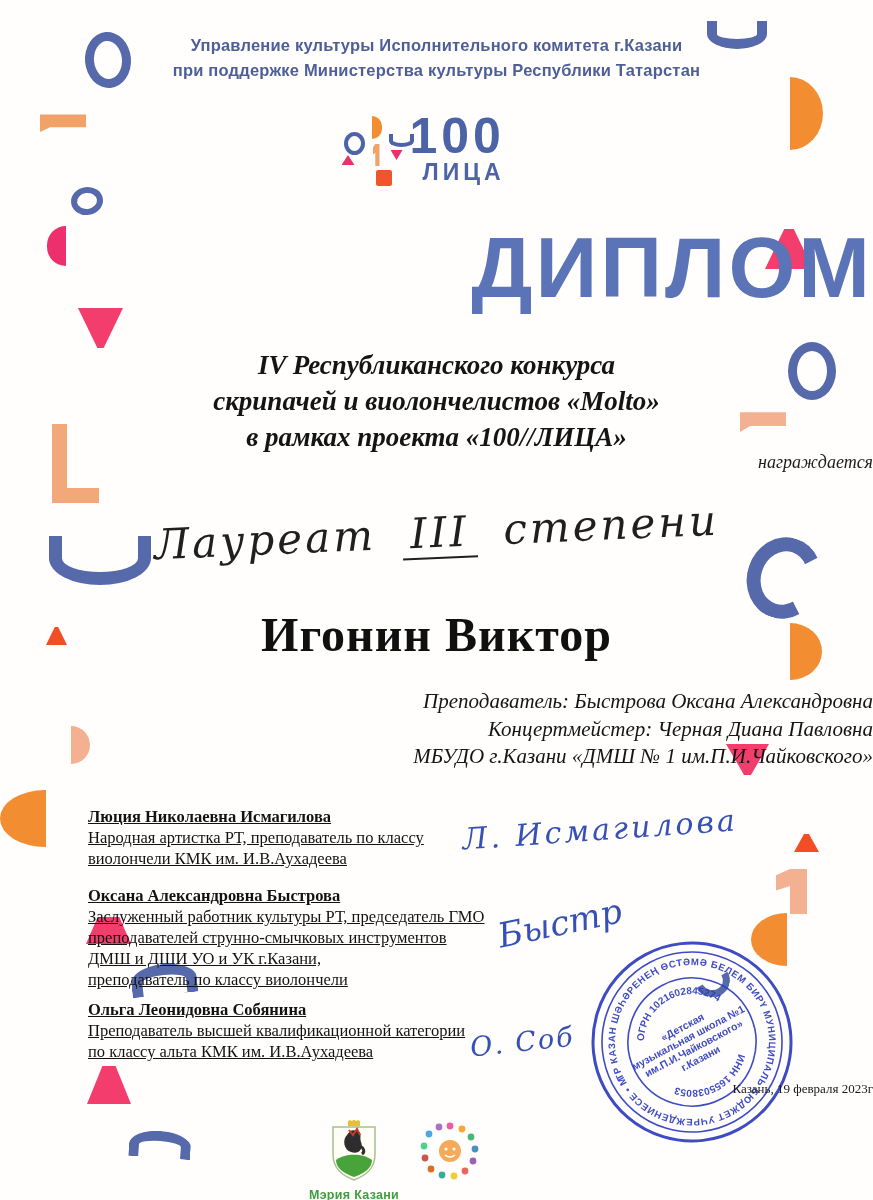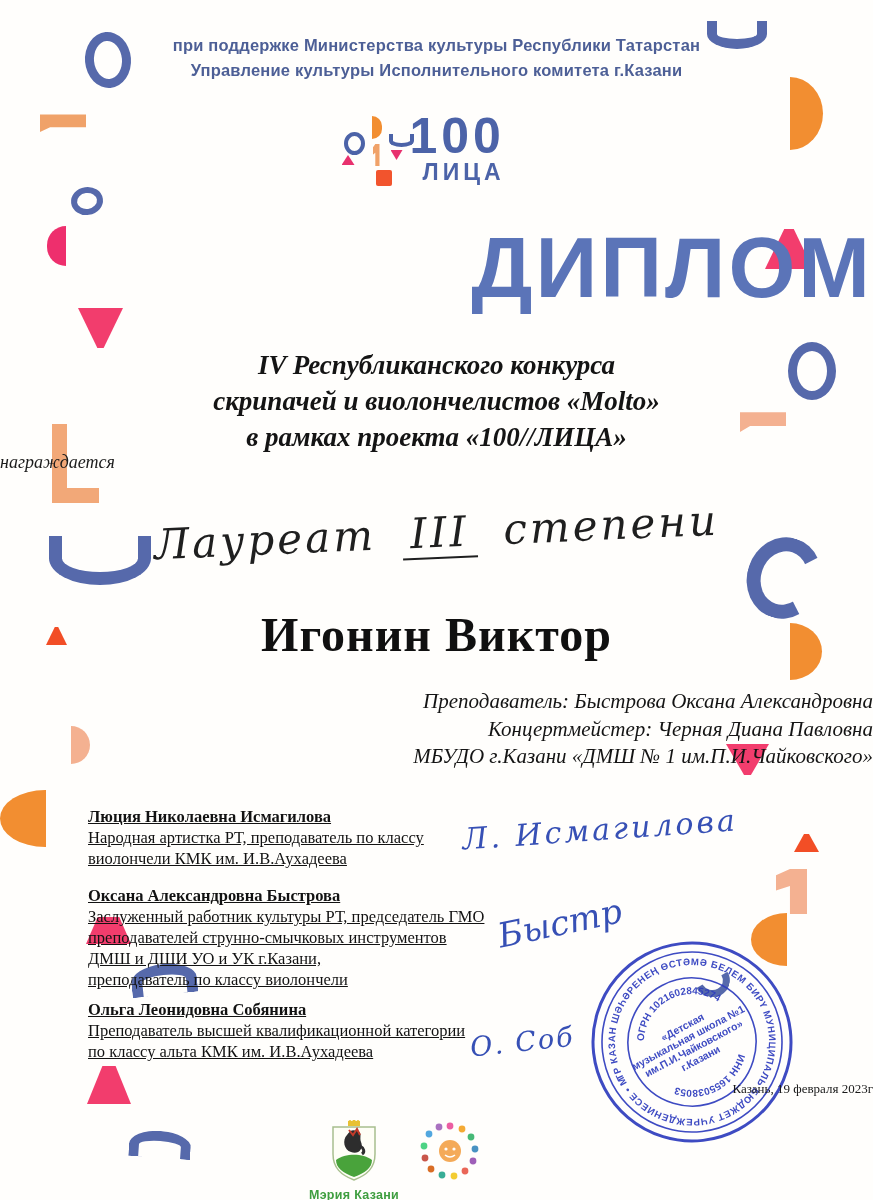--- a/index.html
+++ b/index.html
@@ -54,21 +54,21 @@
   .lg-smile  { left:63px; top:27px; width:17px; height:9px; border:4px solid #4c63a8; border-top:none; border-radius:0 0 18px 18px / 0 0 9px 9px; }
   .lg-tri-dn { left:65px; top:43px; width:12px; height:10px; background:#e8316e; clip-path:polygon(0 0,100% 0,50% 100%); }
   .lg-square { left:50px; top:63px; width:16px; height:16px; background:#f2542d; border-radius:2px; }
 
   
   .diploma-title { position:absolute; top:218px; left:0; right:0; text-align:right;
                    font-family:"Liberation Sans", sans-serif; font-weight:800; font-size:86px;
                    color:#5b74b8; letter-spacing:3px; }
   .competition { position:absolute; top:347px; left:0; right:0; text-align:center;
                  font-weight:bold; font-style:italic; font-size:27px; line-height:36px; color:#141414; }
-  .awarded { position:absolute; top:452px; left:0; right:0; text-align:left;
+  .awarded { position:absolute; top:452px; left:0; right:0; text-align:right;
              font-style:italic; font-size:18px; color:#1c1c1c; }
   .award-line { position:absolute; top:508px; left:0; right:0; text-align:center;
                 font-family:"DejaVu Serif", serif; font-style:italic; font-size:42px; color:#1f1f1f;
                 transform:rotate(-2.5deg); letter-spacing:3px; }
   .award-line .numeral { display:inline-block; border-bottom:2px solid #1f1f1f; padding:0 8px; margin:0 10px; }
   .recipient { position:absolute; top:607px; left:0; right:0; text-align:center;
                font-weight:bold; font-size:48px; letter-spacing:1px; color:#101010; }
   .credits { position:absolute; top:688px; left:0; right:0; text-align:right;
              font-style:italic; font-size:21px; line-height:27.5px; color:#141414; }
 
@@ -120,22 +120,22 @@
   <div class="shape s19"></div>
   <div class="shape s20"></div>
   <div class="shape s21"></div>
   <div class="shape s22"></div>
   <div class="shape s23"></div>
   <div class="shape s24"></div>
   <div class="shape s25"></div>
   <div class="shape s26"></div>
 
   <div class="org-header">
+    <div>Управление культуры Исполнительного комитета г.Казани</div>
     <div>при поддержке Министерства культуры Республики Татарстан</div>
-    <div>Управление культуры Исполнительного комитета г.Казани</div>
   </div>
 
   <div class="logo100">
     <span class="lg lg-o"></span>
     <span class="lg lg-moon"></span>
     <span class="lg lg-tri-up"></span>
     <span class="lg lg-one"></span>
     <span class="lg lg-smile"></span>
     <span class="lg lg-tri-dn"></span>
     <span class="lg lg-square"></span>

